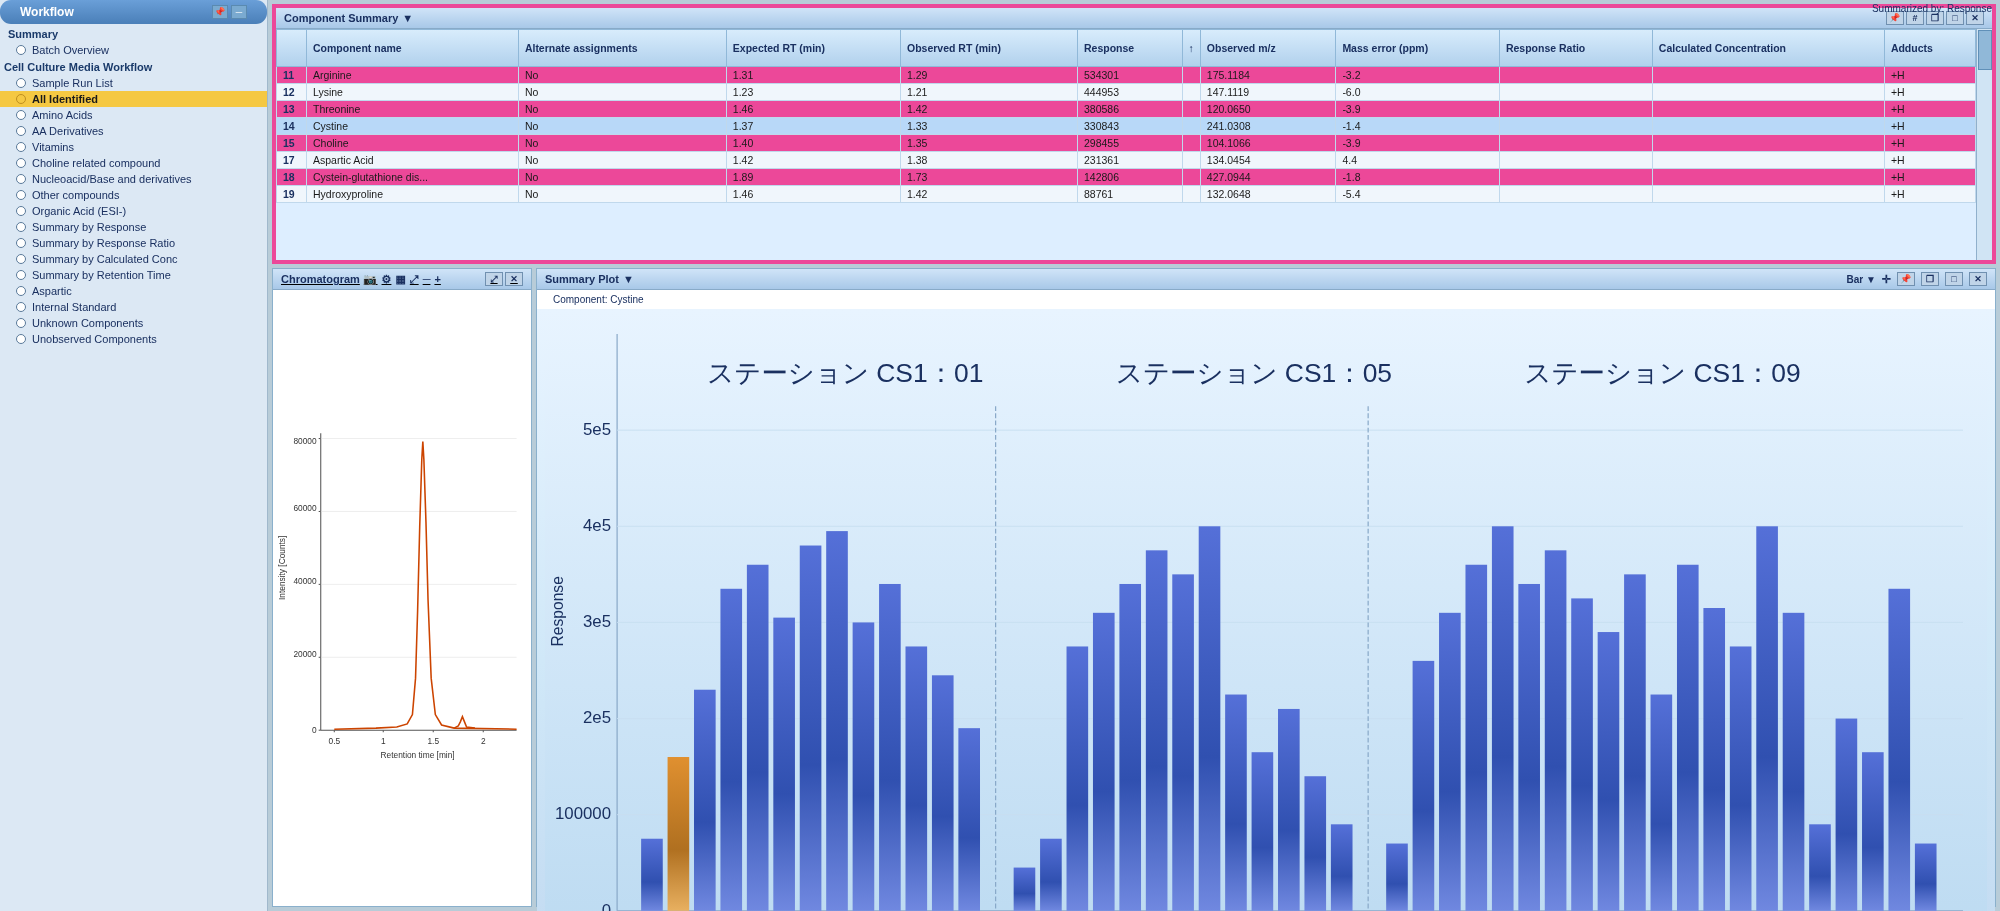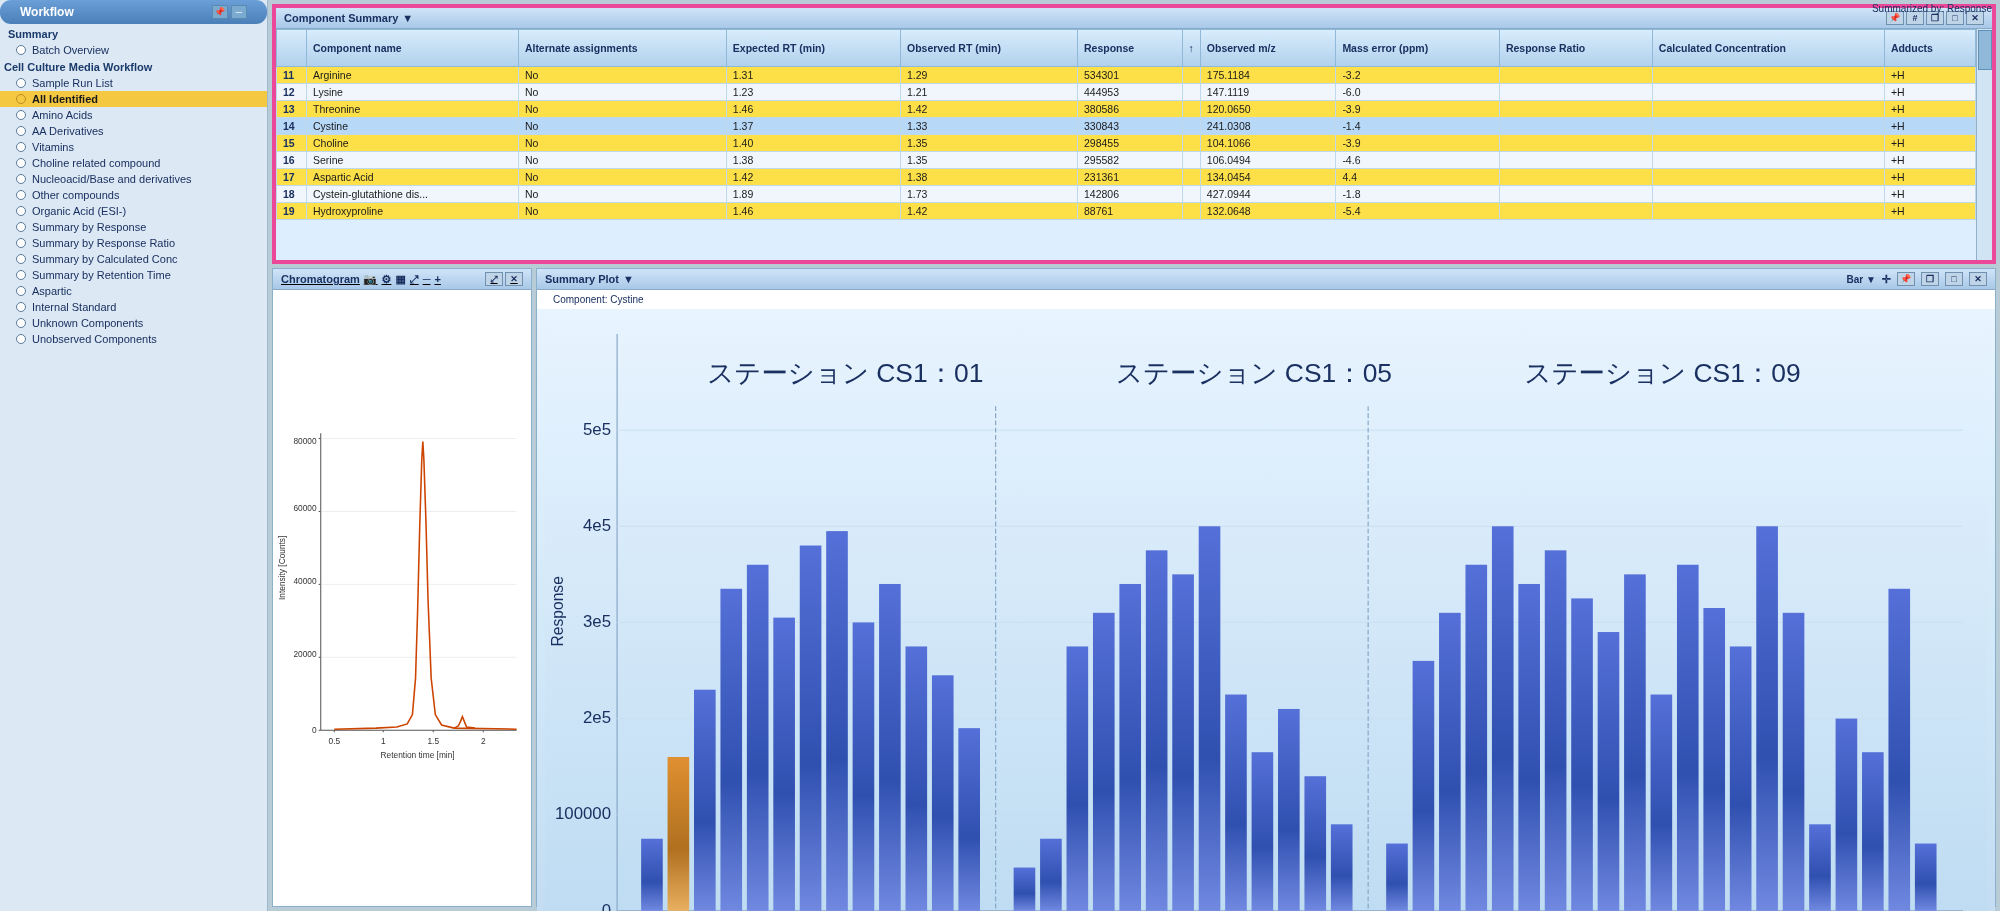--- a/index.html
+++ b/index.html
@@ -136,21 +136,21 @@
     }
     table thead th {
       border: 1px solid #90b8d8;
       padding: 12px 6px;
       text-align: left;
       white-space: nowrap;
       color: #1a3060;
       font-weight: bold;
     }
     table tbody tr {
-      background: #fde047;
+      background: #ec4899;
     }
     table tbody tr:nth-child(even) {
       background: #f0f6fc;
     }
     table tbody tr.selected {
       background: #b8d8f8;
     }
     table tbody td {
       border: 1px solid #c0d8ec;
       padding: 2px 6px;
@@ -439,34 +439,20 @@
     <td>1.35</td>
     <td>298455</td>
     <td></td>
     <td>104.1066</td>
     <td>-3.9</td>
     <td></td>
     <td></td>
     <td>+H</td>
   </tr>
               <tr>
-    <td>16</td>
-    <td>Serine</td>
-    <td>No</td>
-    <td>1.38</td>
-    <td>1.35</td>
-    <td>295582</td>
-    <td></td>
-    <td>106.0494</td>
-    <td>-4.6</td>
-    <td></td>
-    <td></td>
-    <td>+H</td>
-  </tr>
-              <tr>
     <td>17</td>
     <td>Aspartic Acid</td>
     <td>No</td>
     <td>1.42</td>
     <td>1.38</td>
     <td>231361</td>
     <td></td>
     <td>134.0454</td>
     <td>4.4</td>
     <td></td>

